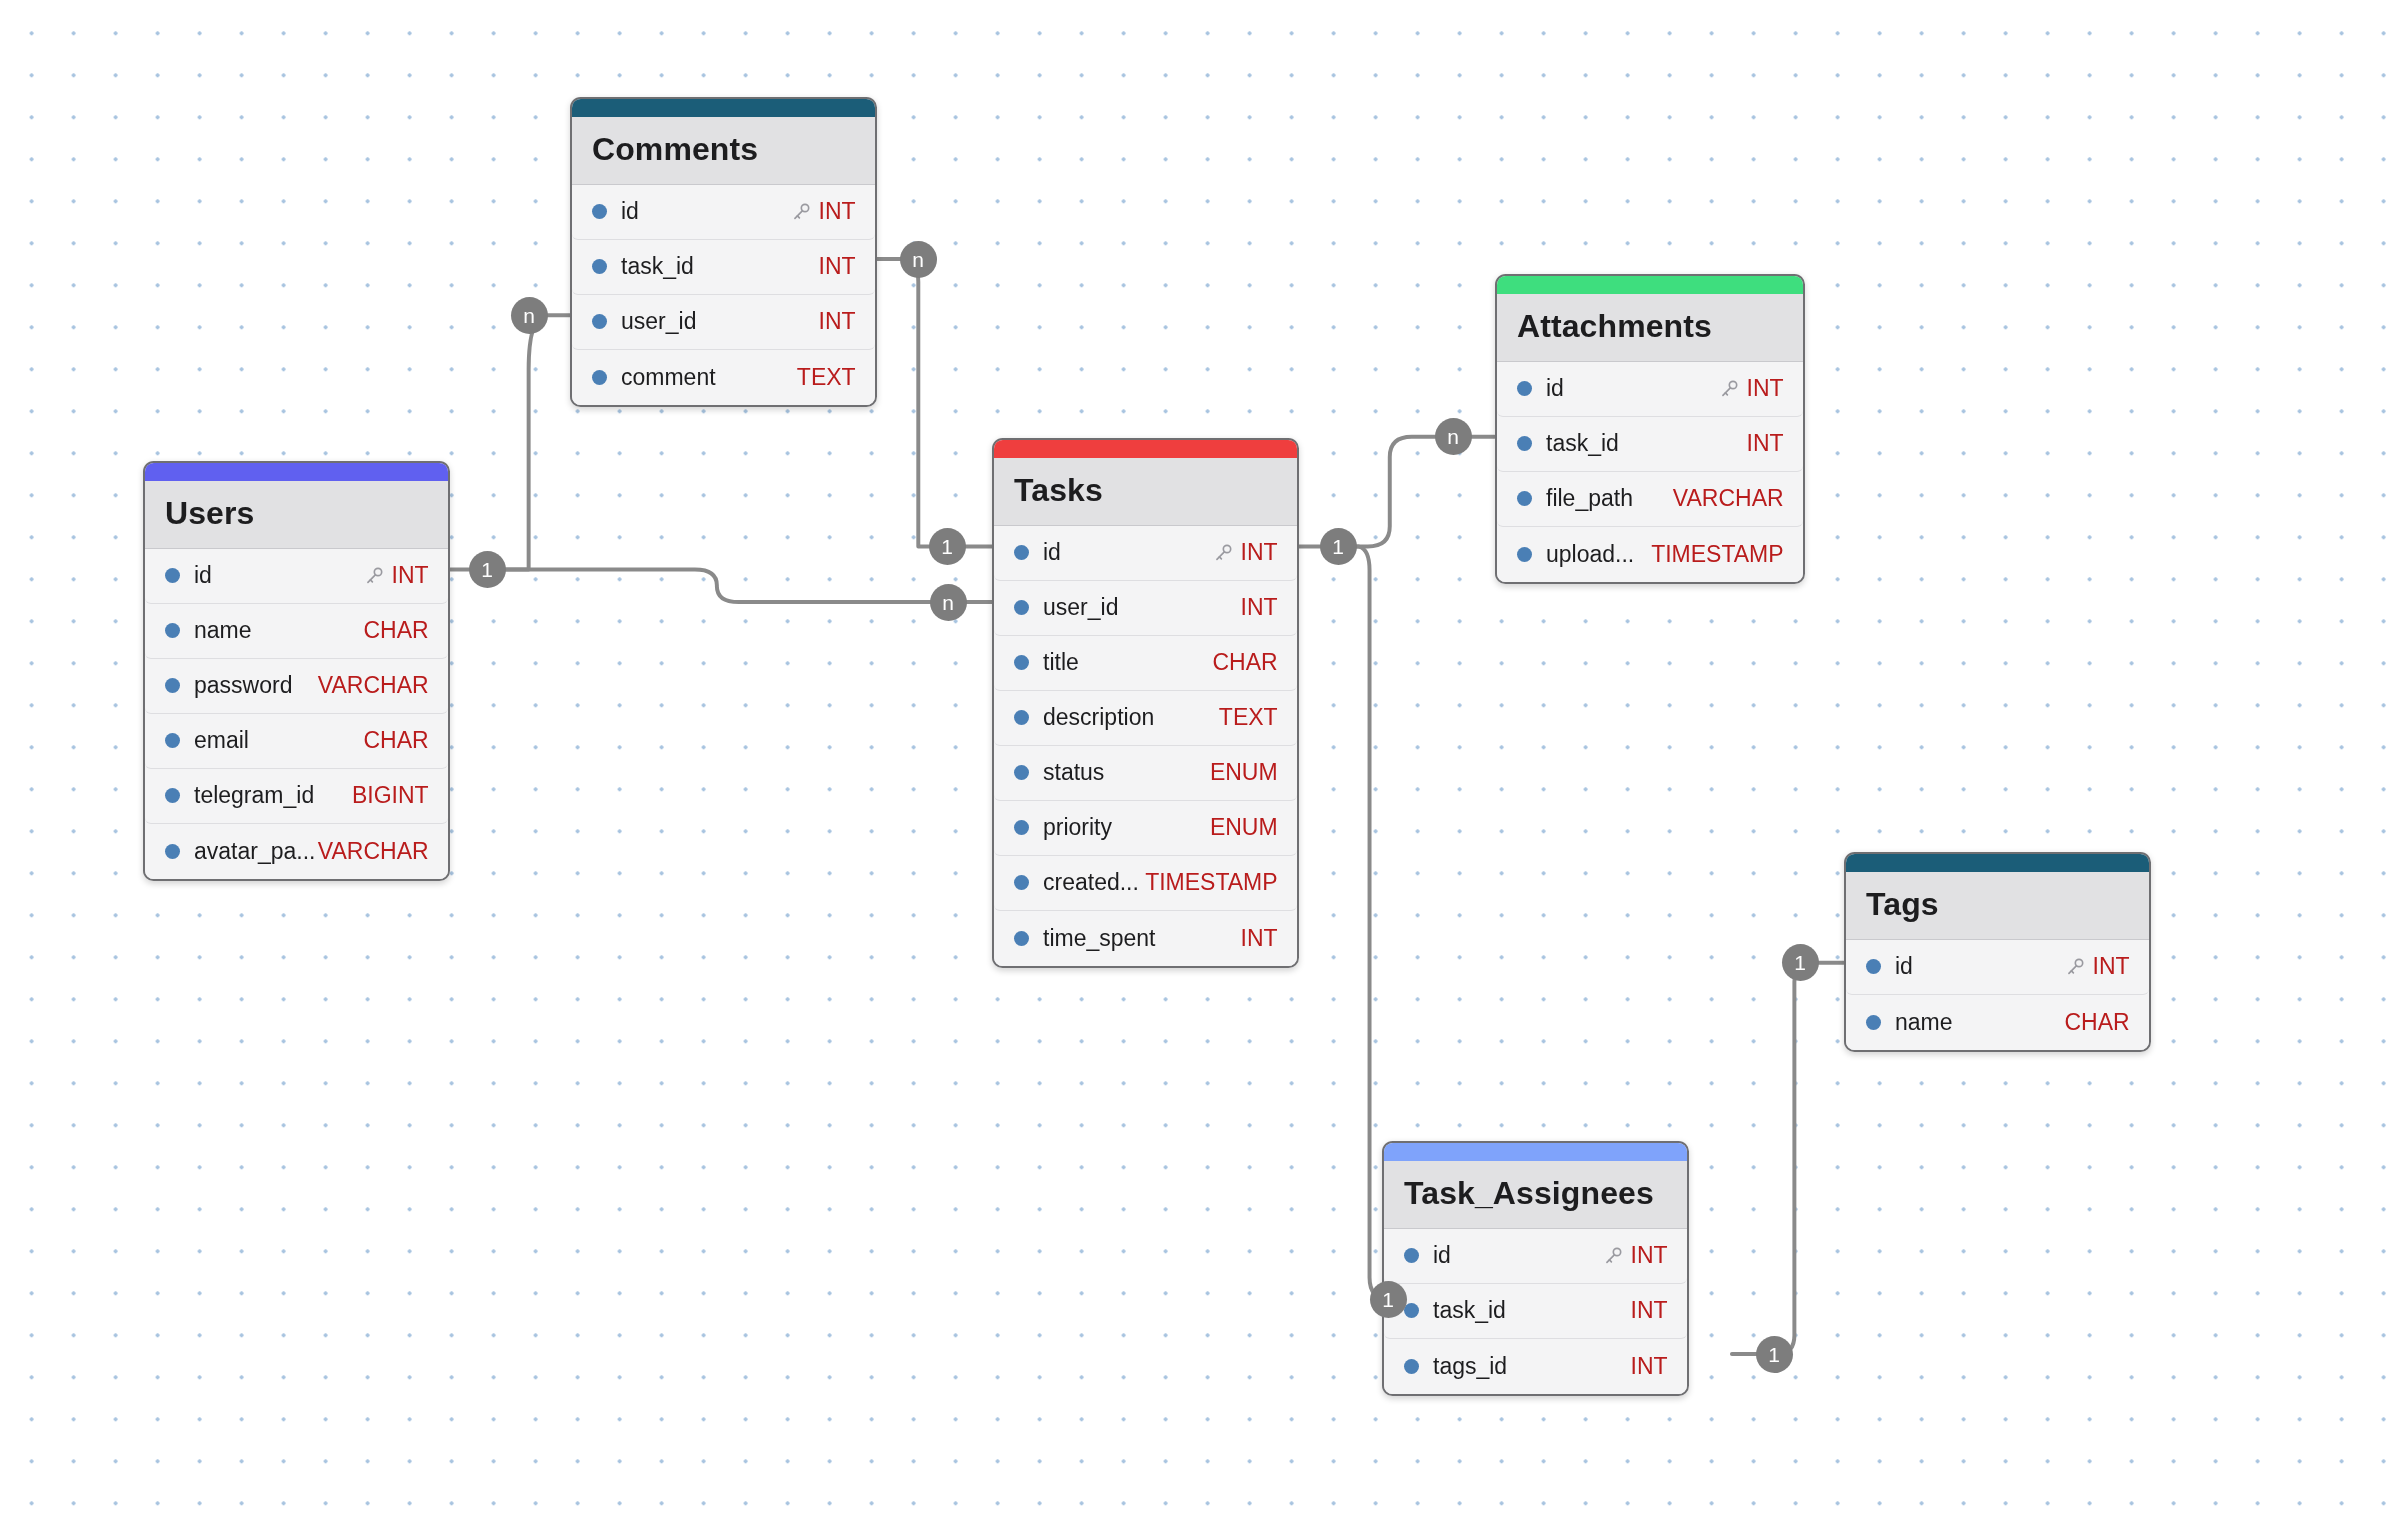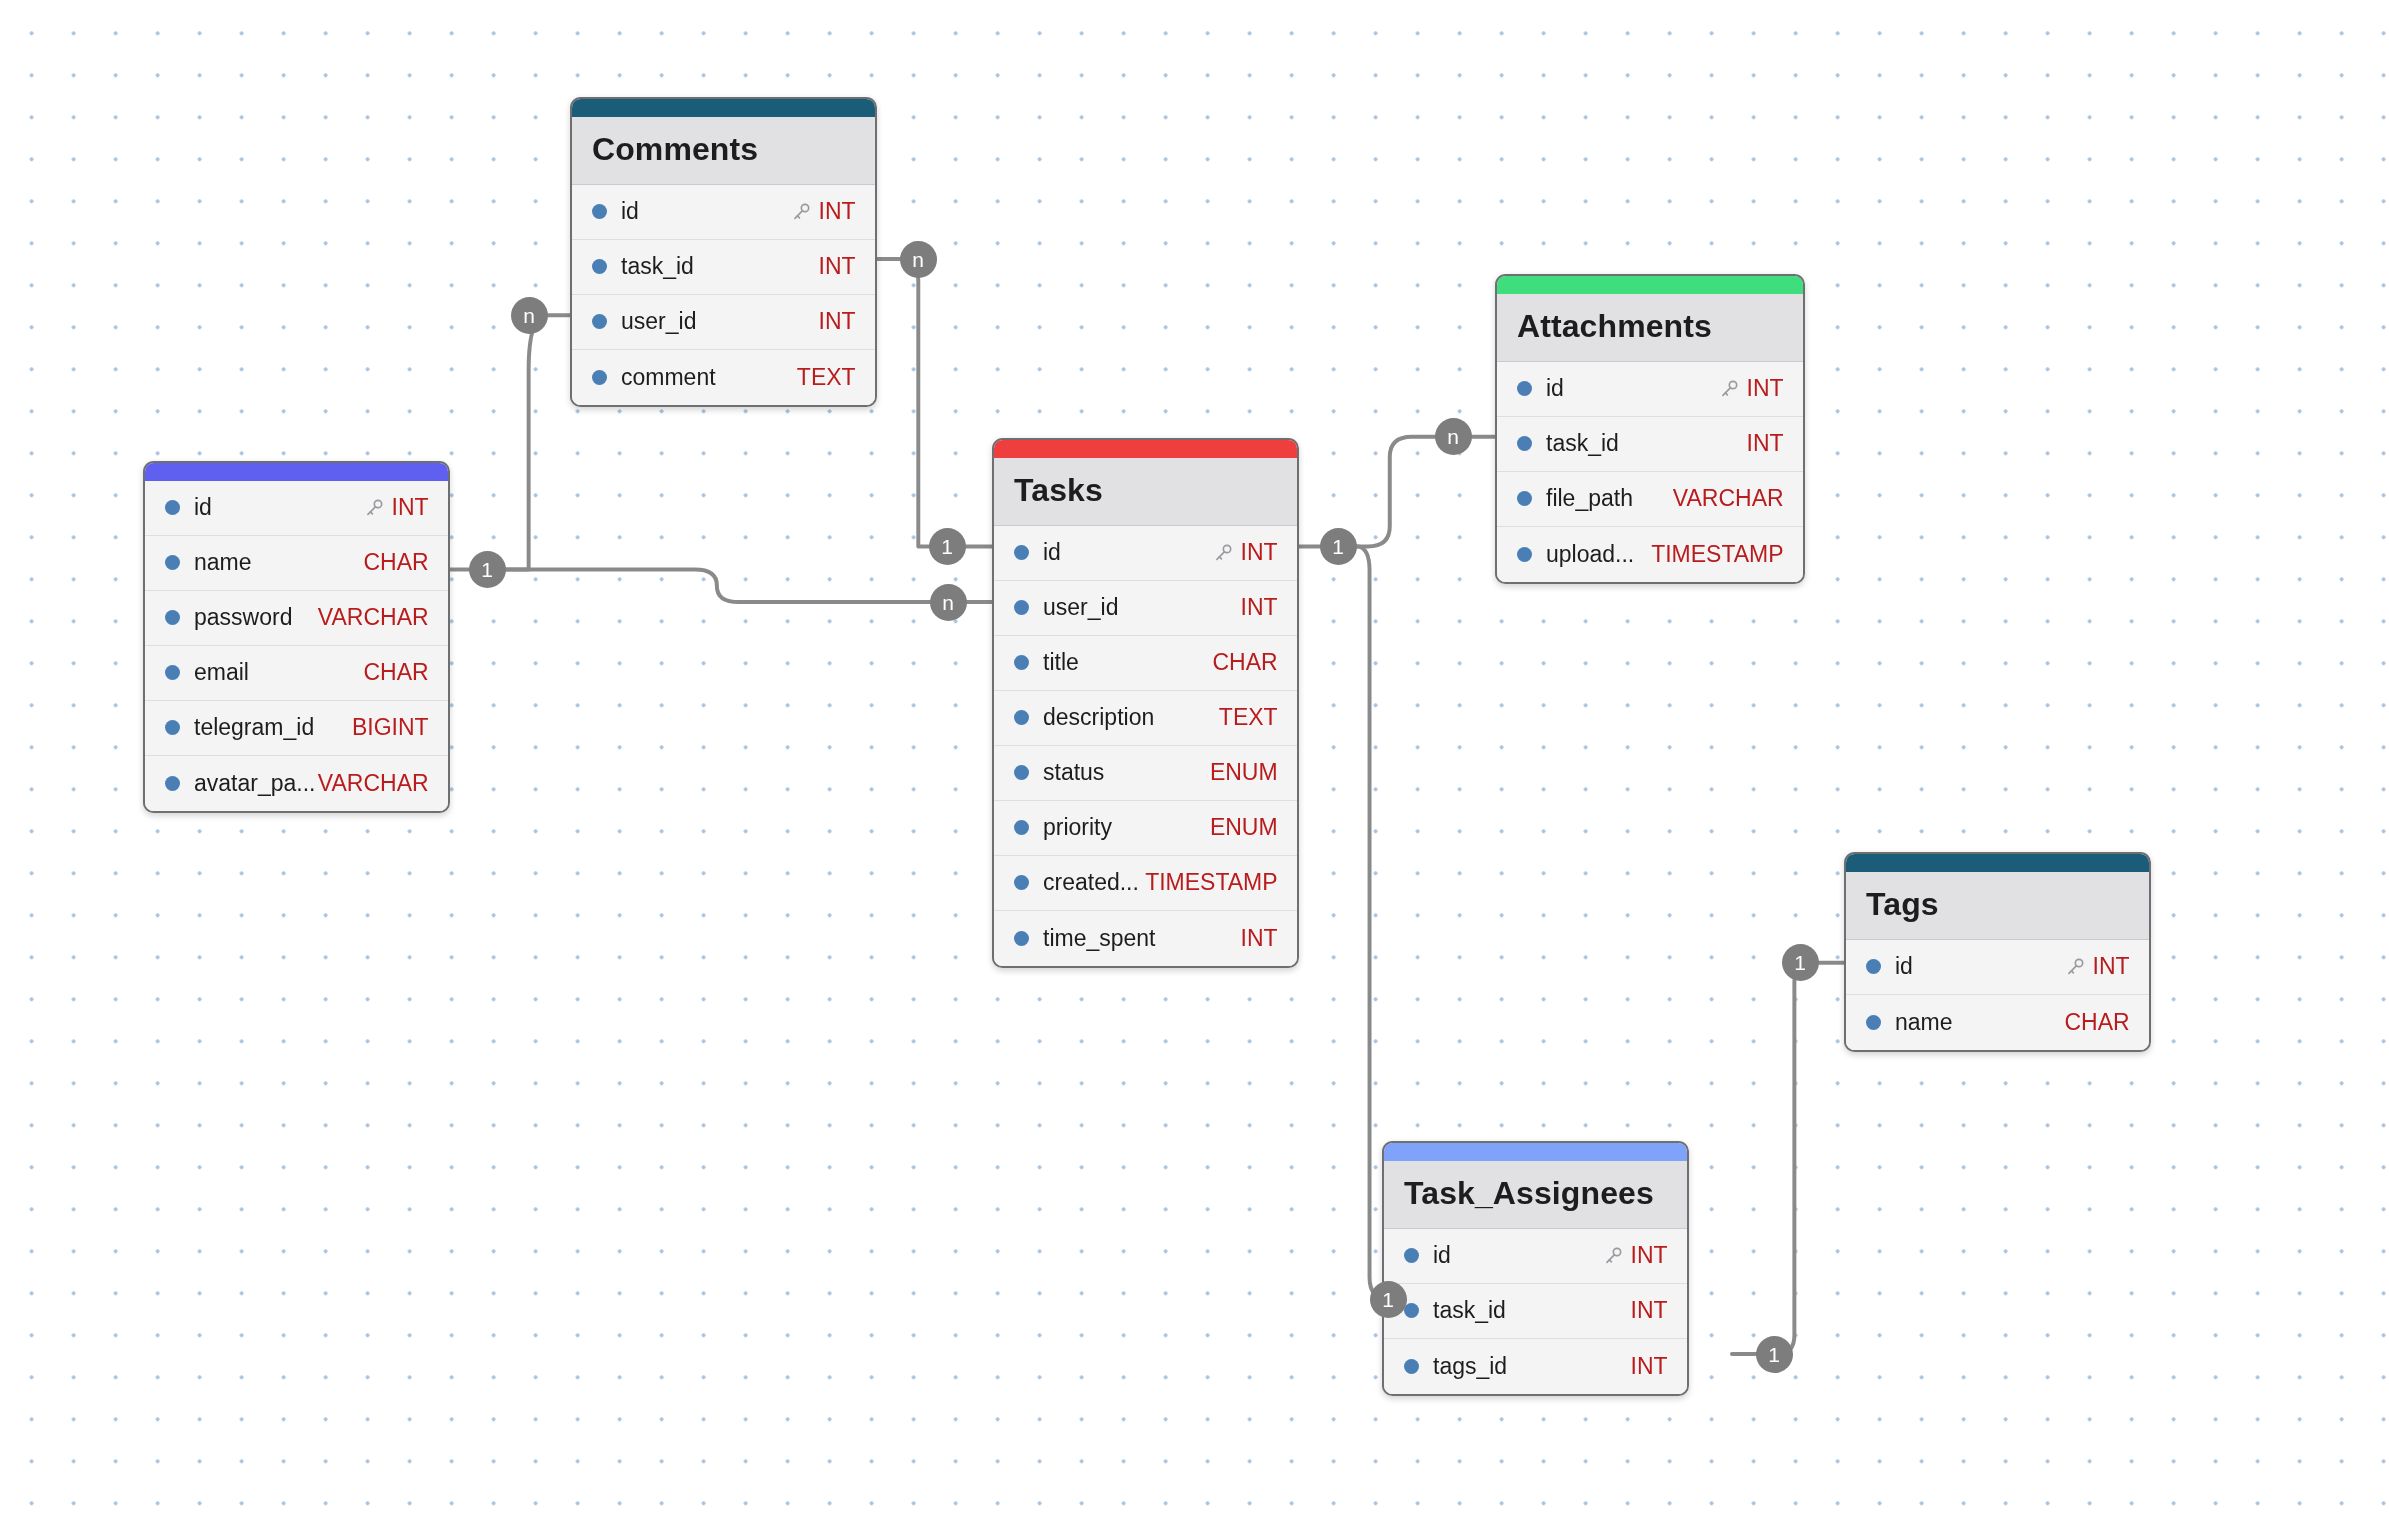--- a/index.html
+++ b/index.html
@@ -80,20 +80,21 @@
     letter-spacing: 0.1px;
   }
   .field-row {
     display: flex;
     align-items: center;
     height: 55px;
     padding: 0 19.4px 0 20px;
     border-bottom: 1.8px solid #dedee1;
     background: #f4f4f5;
     box-sizing: border-box;
+    border-radius: 6px;
   }
   .field-row:last-child { border-bottom: none; justify-content: center; }
   .dot {
     width: 15px;
     height: 15px;
     border-radius: 50%;
     background: #4a7fb5;
     flex: 0 0 auto;
     margin-right: 14px;
   }
@@ -293,20 +294,21 @@
         <div class="field-row">
           <span class="dot"></span>
           <span class="field-name">time_spent</span>
           <span class="field-right">
             <span class="field-type">INT</span>
           </span>
         </div>
       </div>
       <div class="table-node" style="left: 143px; top: 461px; width: 303px;">
         <div class="accent-bar" style="background: rgb(96, 96, 240);"></div>
+        <div class="table-title">Users</div>
         <div class="field-row">
           <span class="dot"></span>
           <span class="field-name">id</span>
           <span class="field-right">
             <span>
               <svg class="key-icon" viewBox="0 0 24 24" fill="none" stroke="#9a9aa0" stroke-width="1.9" stroke-linecap="round" stroke-linejoin="round">
                 <circle cx="16" cy="8" r="4.2"></circle>
                 <path d="M13.2 11.1 L4.5 19.8"></path>
                 <path d="M7.3 17 L9.6 19.3"></path>
               </svg>

